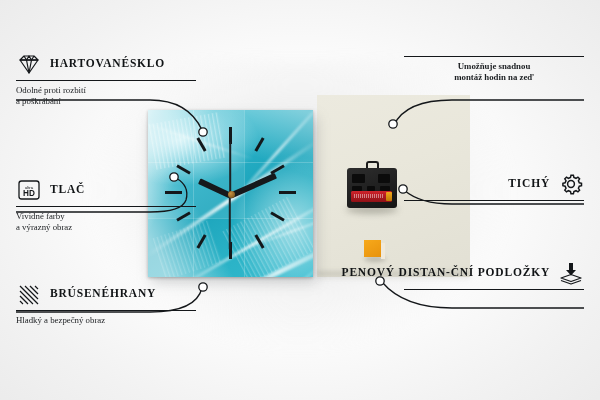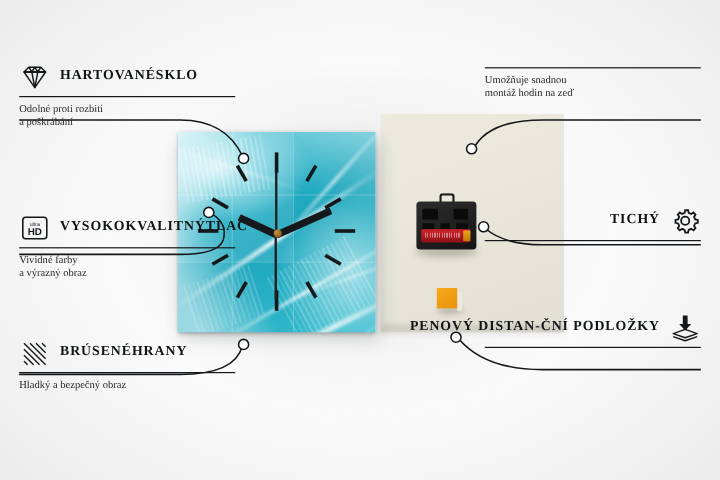--- a/index.html
+++ b/index.html
@@ -153,21 +153,21 @@
     white-space:nowrap;
   }
   .feat.right .t-line { text-align:right; }
   .rule {
     height:1px; background:#14171a; margin-top:4px; width:100%;
   }
   .desc {
     font-family:"Liberation Serif", serif;
     font-size:8.8px; color:#1c1f22; line-height:11px; margin-top:3.5px;
   }
-  .feat.right .desc { text-align:left; }
+  .feat.right .desc { text-align:center;font-weight:bold; }
   .ico { width:26px; height:24px; flex:0 0 26px; display:block; }
   
   #feat-glass   { left:16px;  top:52px; }
   #feat-print   { left:16px;  top:178px; }
   #feat-edges   { left:16px;  top:282px; }
   #feat-holder  { left:404px; top:52px; }
   #feat-quiet   { left:404px; top:172px; }
   #feat-foam    { left:404px; top:261px; }
   #feat-holder .rule, #feat-quiet .rule, #feat-foam .rule { }
 </style>
@@ -283,21 +283,20 @@
   </div>
 
   <div class="feat left" id="feat-print">
     <div class="head">
       <svg class="ico" viewBox="0 0 26 24">
         <rect x="3" y="3" width="20" height="18" rx="2.5" fill="none" stroke="#14171a" stroke-width="1.3"></rect>
         <text x="13" y="10.5" font-family="Liberation Sans, sans-serif" font-size="4.4" fill="#14171a" text-anchor="middle">ultra</text>
         <text x="13" y="18" font-family="Liberation Sans, sans-serif" font-size="8.2" font-weight="bold" fill="#14171a" text-anchor="middle">HD</text>
       </svg>
       <div class="titles">
-        <span class="t-line">VYSOKOKVALITNÝ</span>
         <span class="t-line">TLAČ</span>
       </div>
     </div>
     <div class="rule"></div>
     <div class="desc">Vividné farby<br>a výrazný obraz</div>
   </div>
 
   <div class="feat left" id="feat-edges">
     <div class="head">
       <svg class="ico" viewBox="0 0 26 24">

